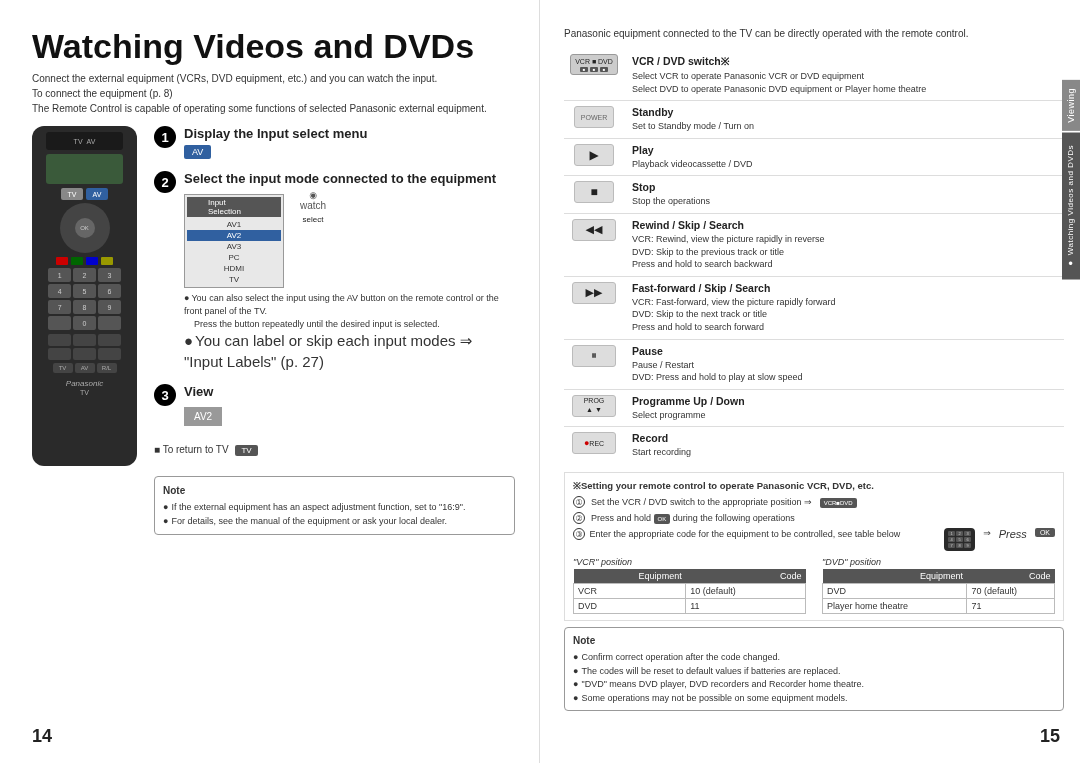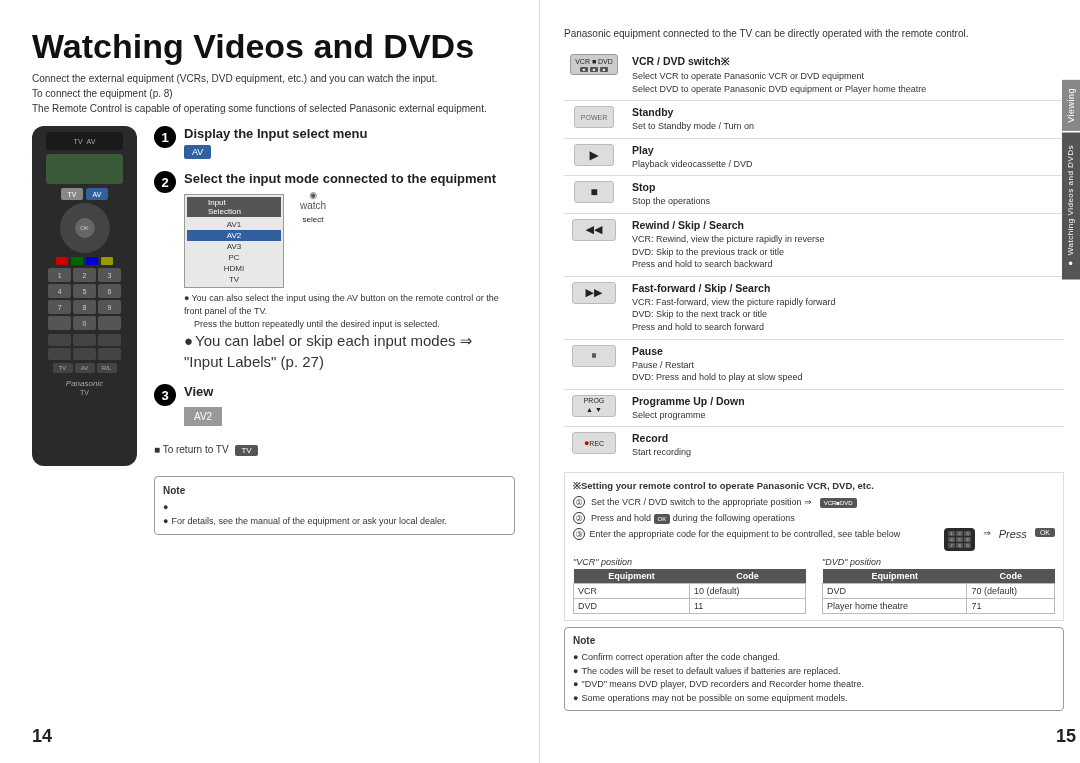--- a/index.html
+++ b/index.html
@@ -296,21 +296,21 @@
       position: absolute;
       bottom: 16px;
       left: 32px;
       font-size: 18px;
       font-weight: bold;
     }
 
     .page-number-right {
       position: absolute;
       bottom: 16px;
-      right: 4px;
+      right: 20px;
       font-size: 18px;
       font-weight: bold;
     }
 
     
     .right-intro {
       font-size: 10px;
       color: #333;
       margin-bottom: 10px;
     }
@@ -489,22 +489,22 @@
     .code-tbl {
       width: 100%;
       border-collapse: collapse;
       font-size: 9px;
     }
 
     .code-tbl th {
       background: #555;
       color: #fff;
       padding: 2px 4px;
-      text-align: center;
-      font-weight: bold;
+      text-align: right;
+      font-weight: normal;
     }
 
     .code-tbl td {
       border: 1px solid #bbb;
       padding: 2px 4px;
     }
 
     
     .note-box-right {
       border: 1px solid #999;
@@ -656,20 +656,21 @@
 
       <div class="return-tv">
         ■ <span>To return to TV</span>
         <span class="tv-button-mock">TV</span>
       </div>
 
       <div class="note-box">
         <div class="note-title">Note</div>
         <div style="display:flex;align-items:flex-start;gap:3px;">
           <span>●</span>
+            <span>If the external equipment has an aspect adjustment function, set to "16:9".</span>
         </div>
         <div style="display:flex;align-items:flex-start;gap:3px;">
           <span>●</span>
             <span>For details, see the manual of the equipment or ask your local dealer.</span>
         </div>
       </div>
 
     </div>
   </div>
 

